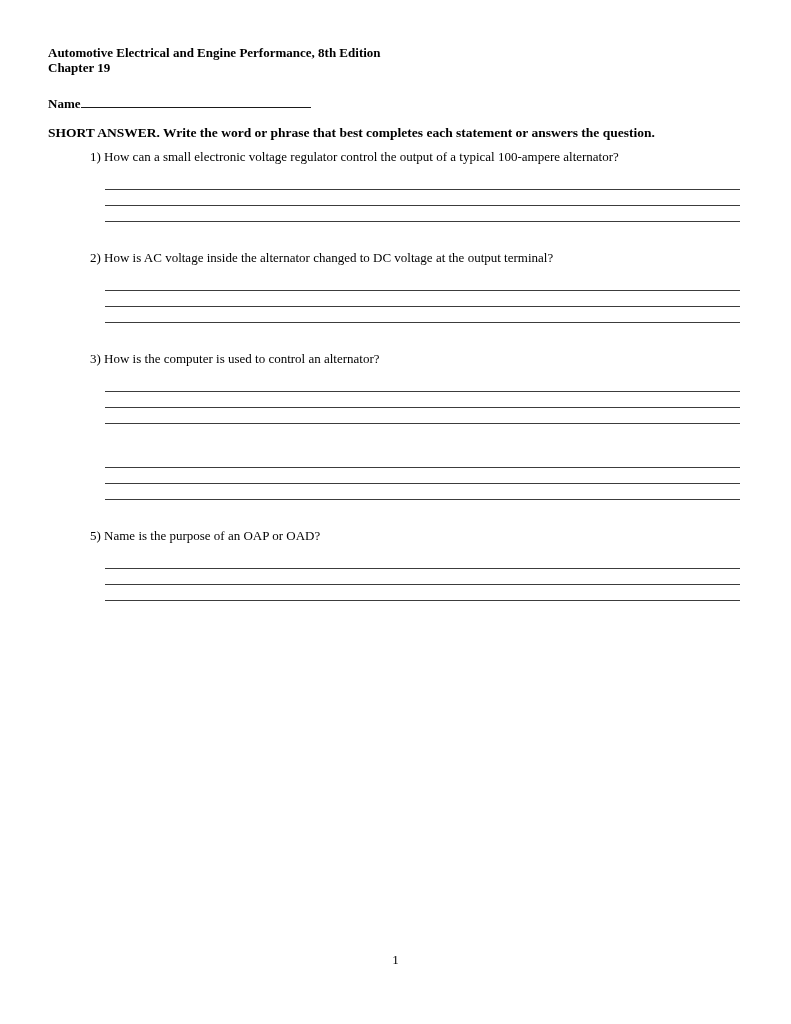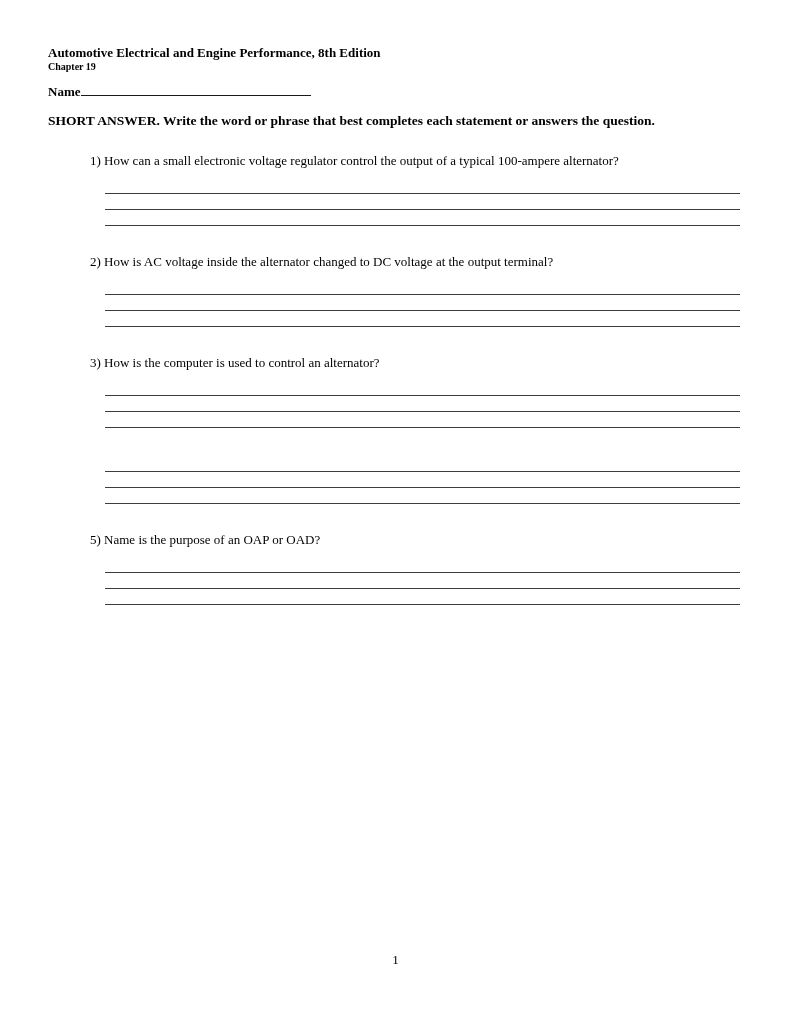--- a/index.html
+++ b/index.html
@@ -21,25 +21,25 @@
     .content {
       padding: 46px 51px 0 48px;
     }
     .doc-header .header-title {
       font-weight: bold;
       font-size: 13px;
       line-height: 1.15;
     }
     .doc-header .header-chapter {
       font-weight: bold;
-      font-size: 10px;
+      font-size: 13px;
       line-height: 1.15;
     }
     .name-row {
-      margin-top: 10px;
+      margin-top: 18px;
       font-weight: bold;
       font-size: 13px;
       white-space: nowrap;
     }
     .name-underline {
       display: inline-block;
       width: 230px;
       border-bottom: 1px solid #1a1a1a;
       height: 13px;
       vertical-align: baseline;
@@ -49,21 +49,21 @@
       font-weight: bold;
       font-size: 13.5px;
     }
     .questions {
       margin-top: 4px;
     }
     .question {
       margin-top: 28px;
     }
     .question:first-child {
-      margin-top: 24px;
+      margin-top: 8px;
     }
     .q-text {
       padding-left: 42px;
       font-size: 13px;
       line-height: 16px;
     }
     .answer-lines {
       margin-left: 57px;
       margin-top: 9px;
     }

